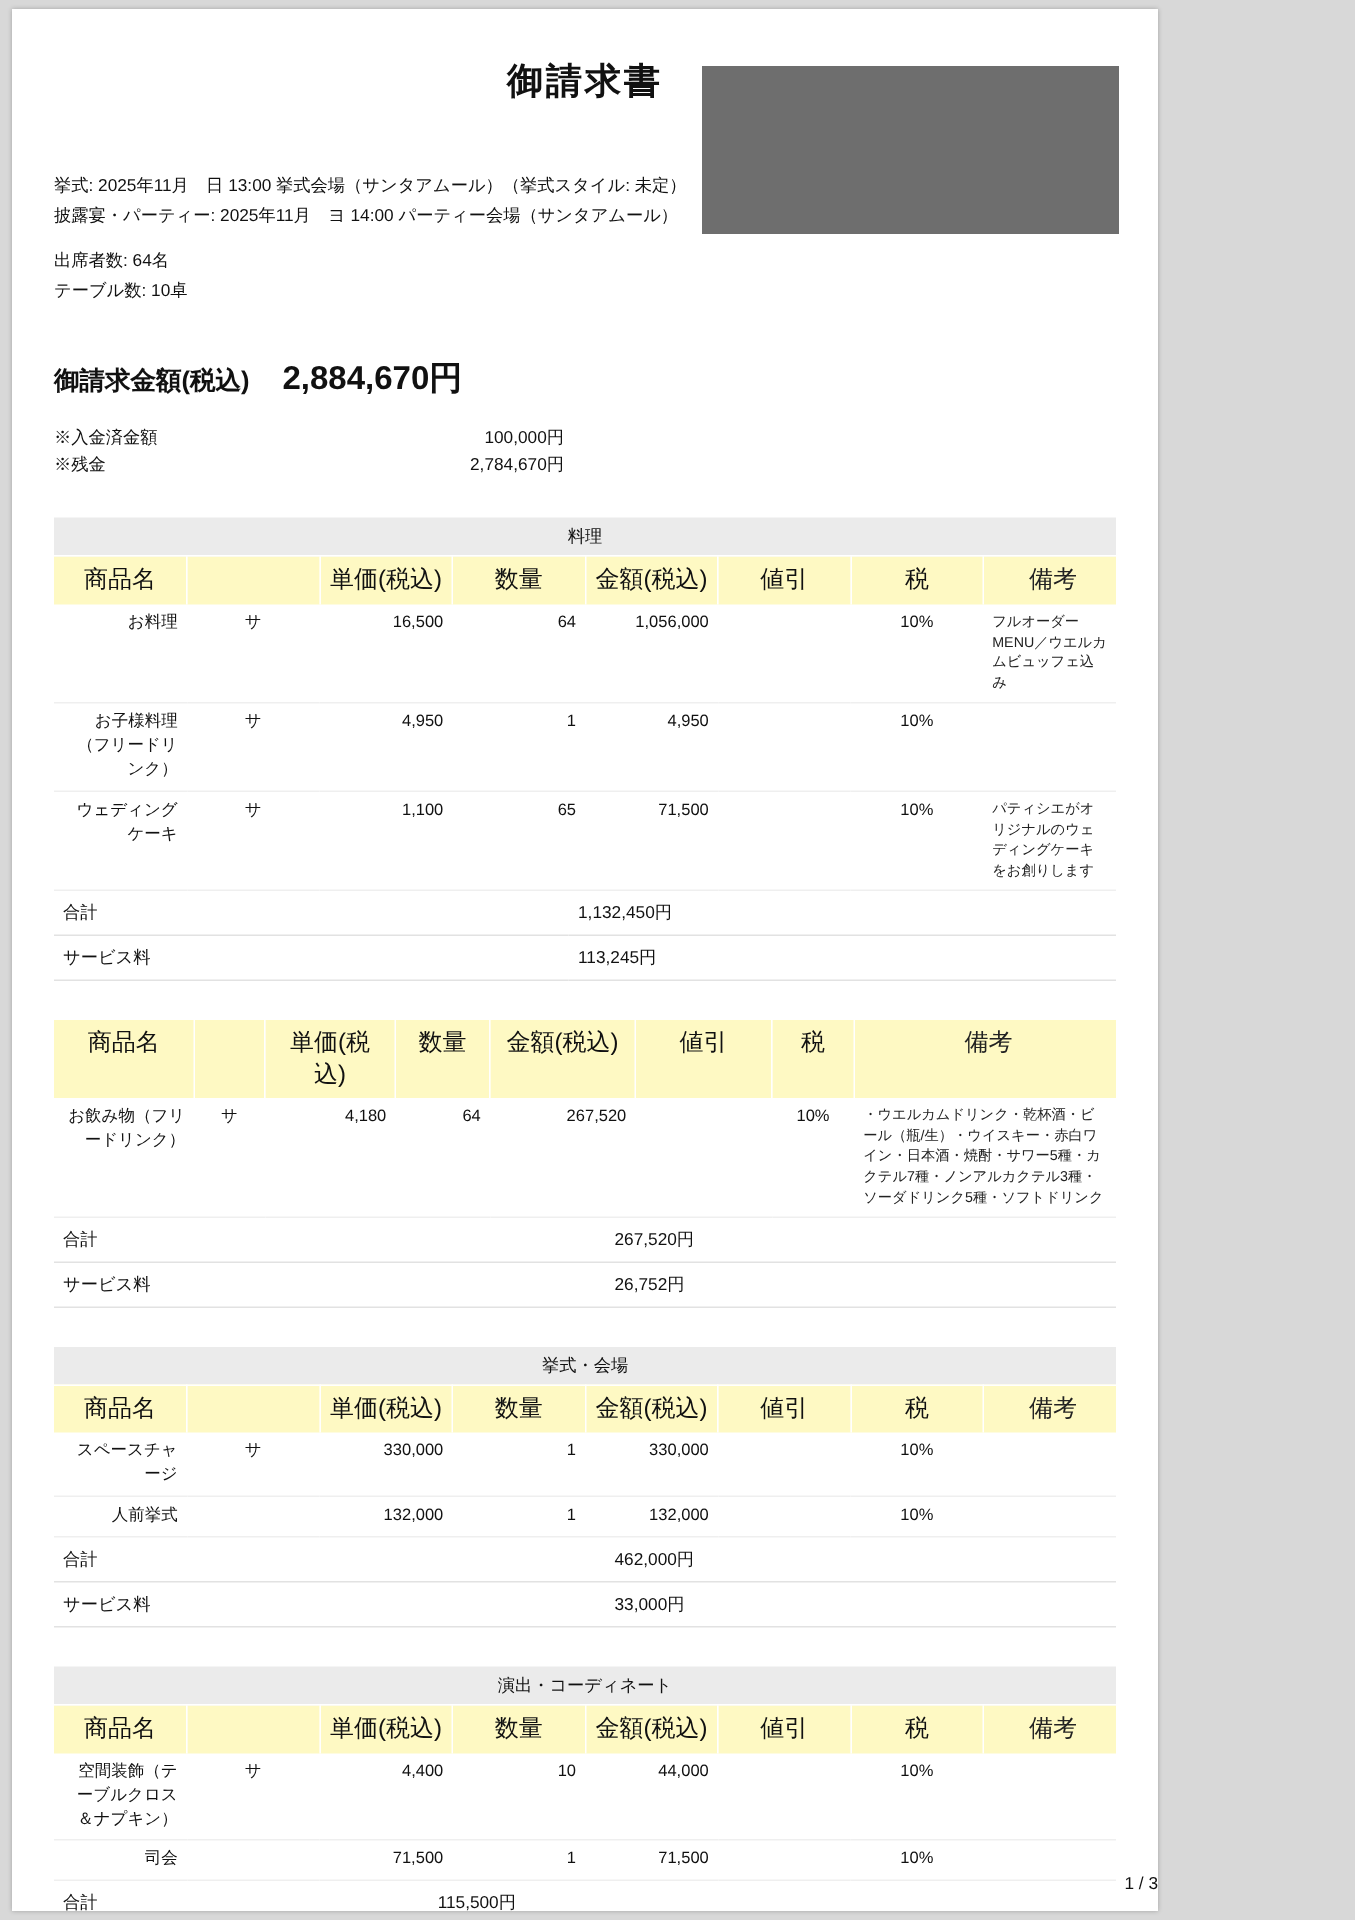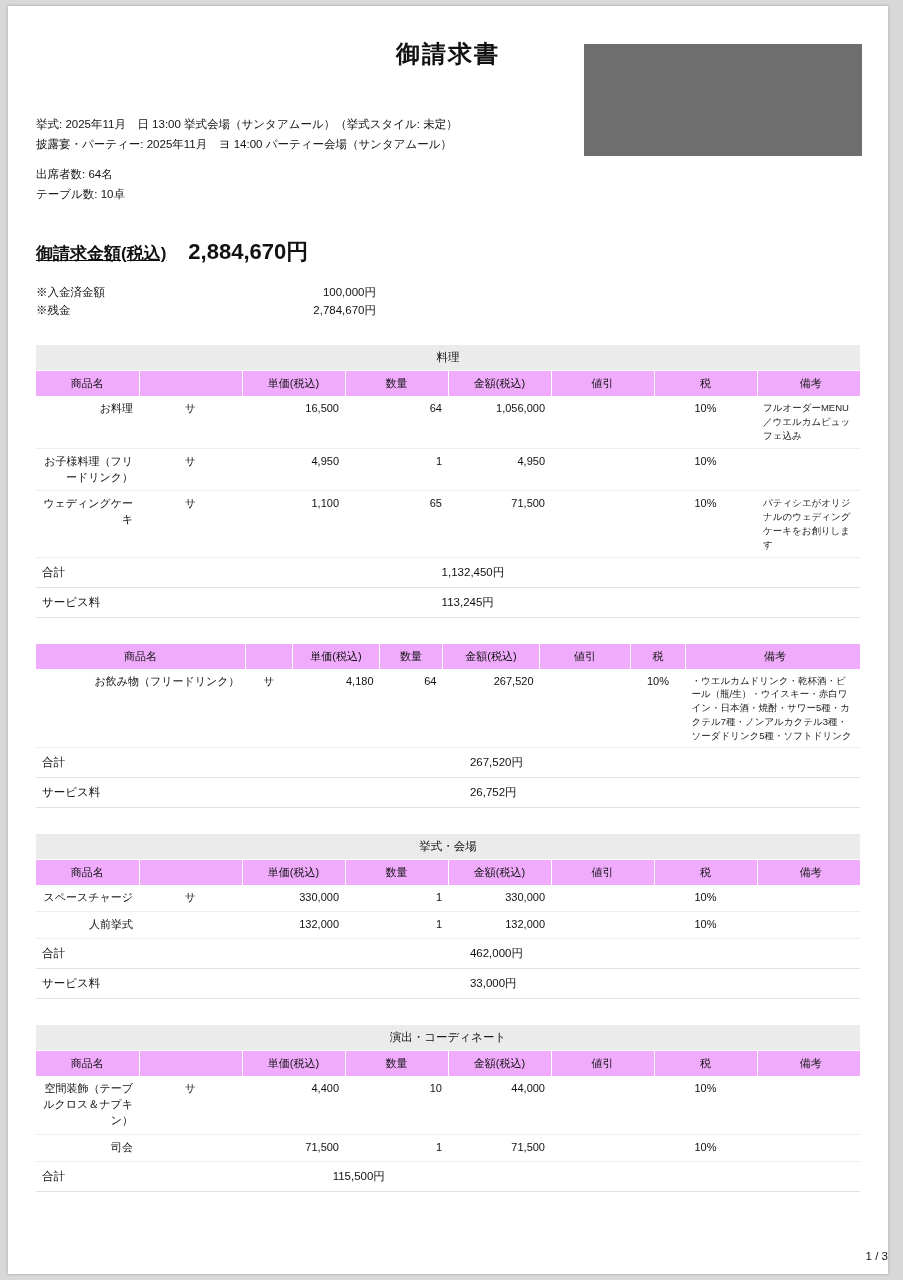--- a/index.html
+++ b/index.html
@@ -13,21 +13,21 @@
     width: 903px;
     height: 1280px;
     background: #d8d8d8;
     overflow: hidden;
     box-sizing: border-box;
   }
   .sheet {
     position: absolute;
     left: 8px;
     top: 6px;
-    width: 880px;
+    width: 764px;
     height: 1268px;
     background: #ffffff;
     box-shadow: 0 0 3px rgba(0,0,0,0.25);
     box-sizing: border-box;
     overflow: hidden;
   }
   .inner {
     position: relative;
     padding: 0 28px;
     box-sizing: border-box;
@@ -61,21 +61,20 @@
   }
   .amount-row {
     margin-top: 32px;
     display: flex;
     align-items: baseline;
     gap: 22px;
   }
   .amount-label {
     font-size: 17px;
     font-weight: bold;
-    text-decoration: underline;
     color: #111;
   }
   .amount-value {
     font-size: 22px;
     font-weight: bold;
     color: #111;
   }
   .paid-lines {
     margin-top: 16px;
     font-size: 11.5px;
@@ -108,23 +107,23 @@
   }
   .sec-head td {
     background: #ebebeb;
     text-align: center;
     font-size: 11.5px;
     padding: 6px;
     border-bottom: 1px solid #ffffff;
     margin-left: 20px;
   }
   .col-head td {
-    background: #f0abfc;
+    background: #fef9c3;
     text-align: center;
-    font-size: 11px;
+    font-size: 16px;
     border-right: 1px solid #ffffff;
     padding: 5px 4px;
   }
   .col-head td:last-child { border-right: none; padding-left: 10px; }
   tr.item td {
     border-bottom: 1px solid #efefef;
     line-height: 1.45;
   }
   .c-name { text-align: right; }
   .c-sa { text-align: center; width: 34px; }

